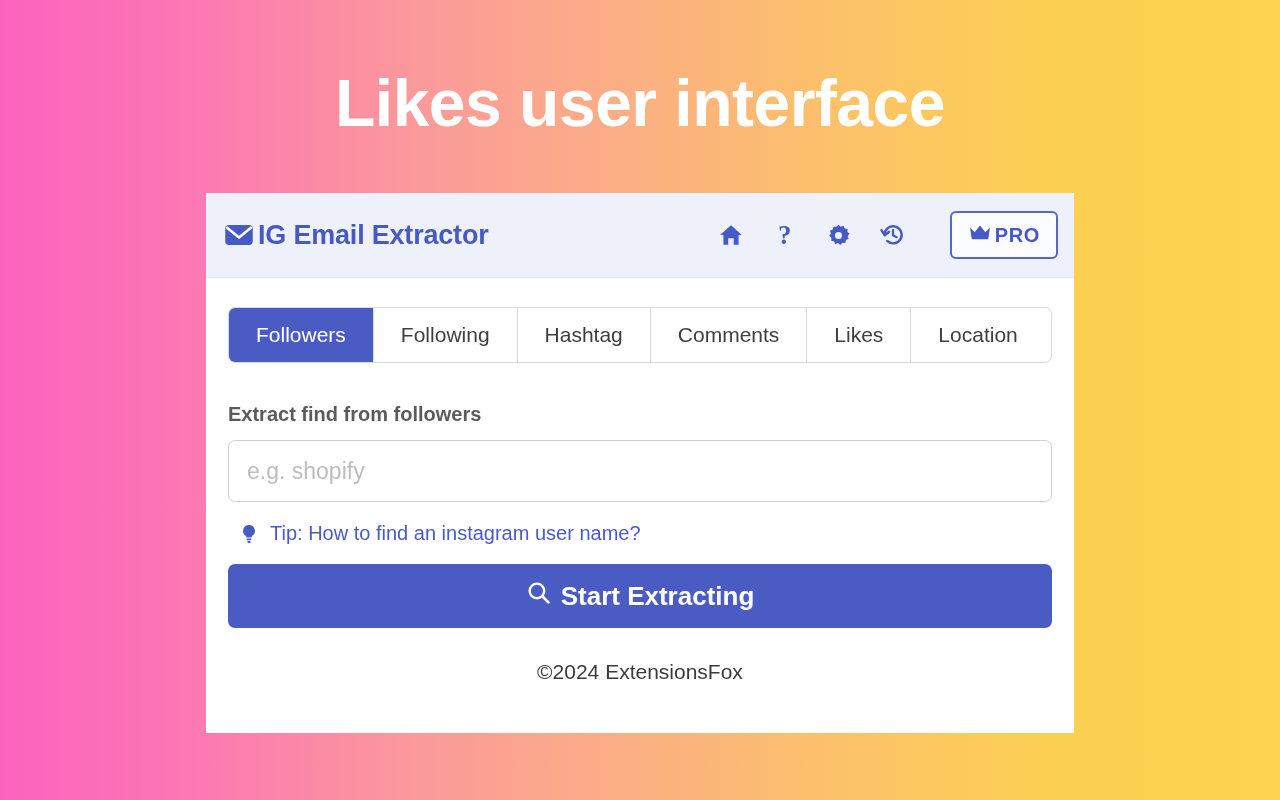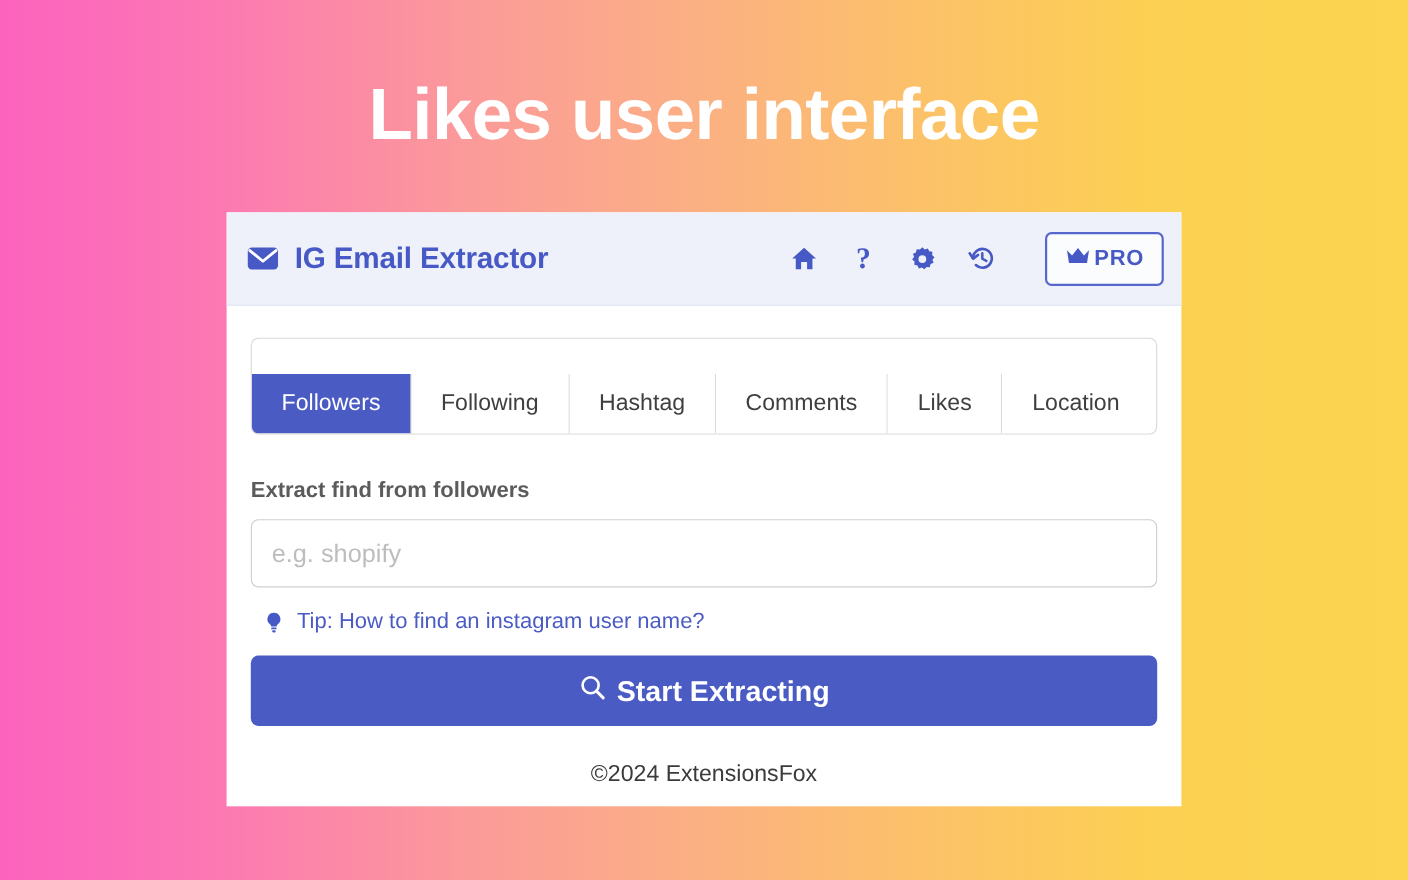--- a/index.html
+++ b/index.html
@@ -52,21 +52,21 @@
     border-bottom: 1px solid #dfe5f3;
     box-sizing: border-box;
     display: flex;
     align-items: center;
     padding: 0 16px 0 18px;
   }
 
   .brand {
     display: flex;
     align-items: center;
-    gap: 14px;
+    gap: 4px;
     justify-content: space-between;
   }
   .brand-icon {
     display: block;
     width: 30px;
     height: 30px;
   }
   .brand-title {
     font-size: 27px;
     font-weight: bold;
@@ -136,21 +136,20 @@
     display: flex;
     align-items: center;
     justify-content: center;
     font-size: 21px;
     color: #3f3f3f;
     border-right: 1px solid #d8d8d8;
     background: #ffffff;
     cursor: pointer;
     white-space: nowrap;
     box-sizing: border-box;
-    margin-top: 32px;
   }
   .tab:last-child { border-right: none; }
   .tab.active {
     background: #4a5bc4;
     color: #ffffff;
   }
 
   .field-label {
     margin-top: 40px;
     font-size: 20px;

